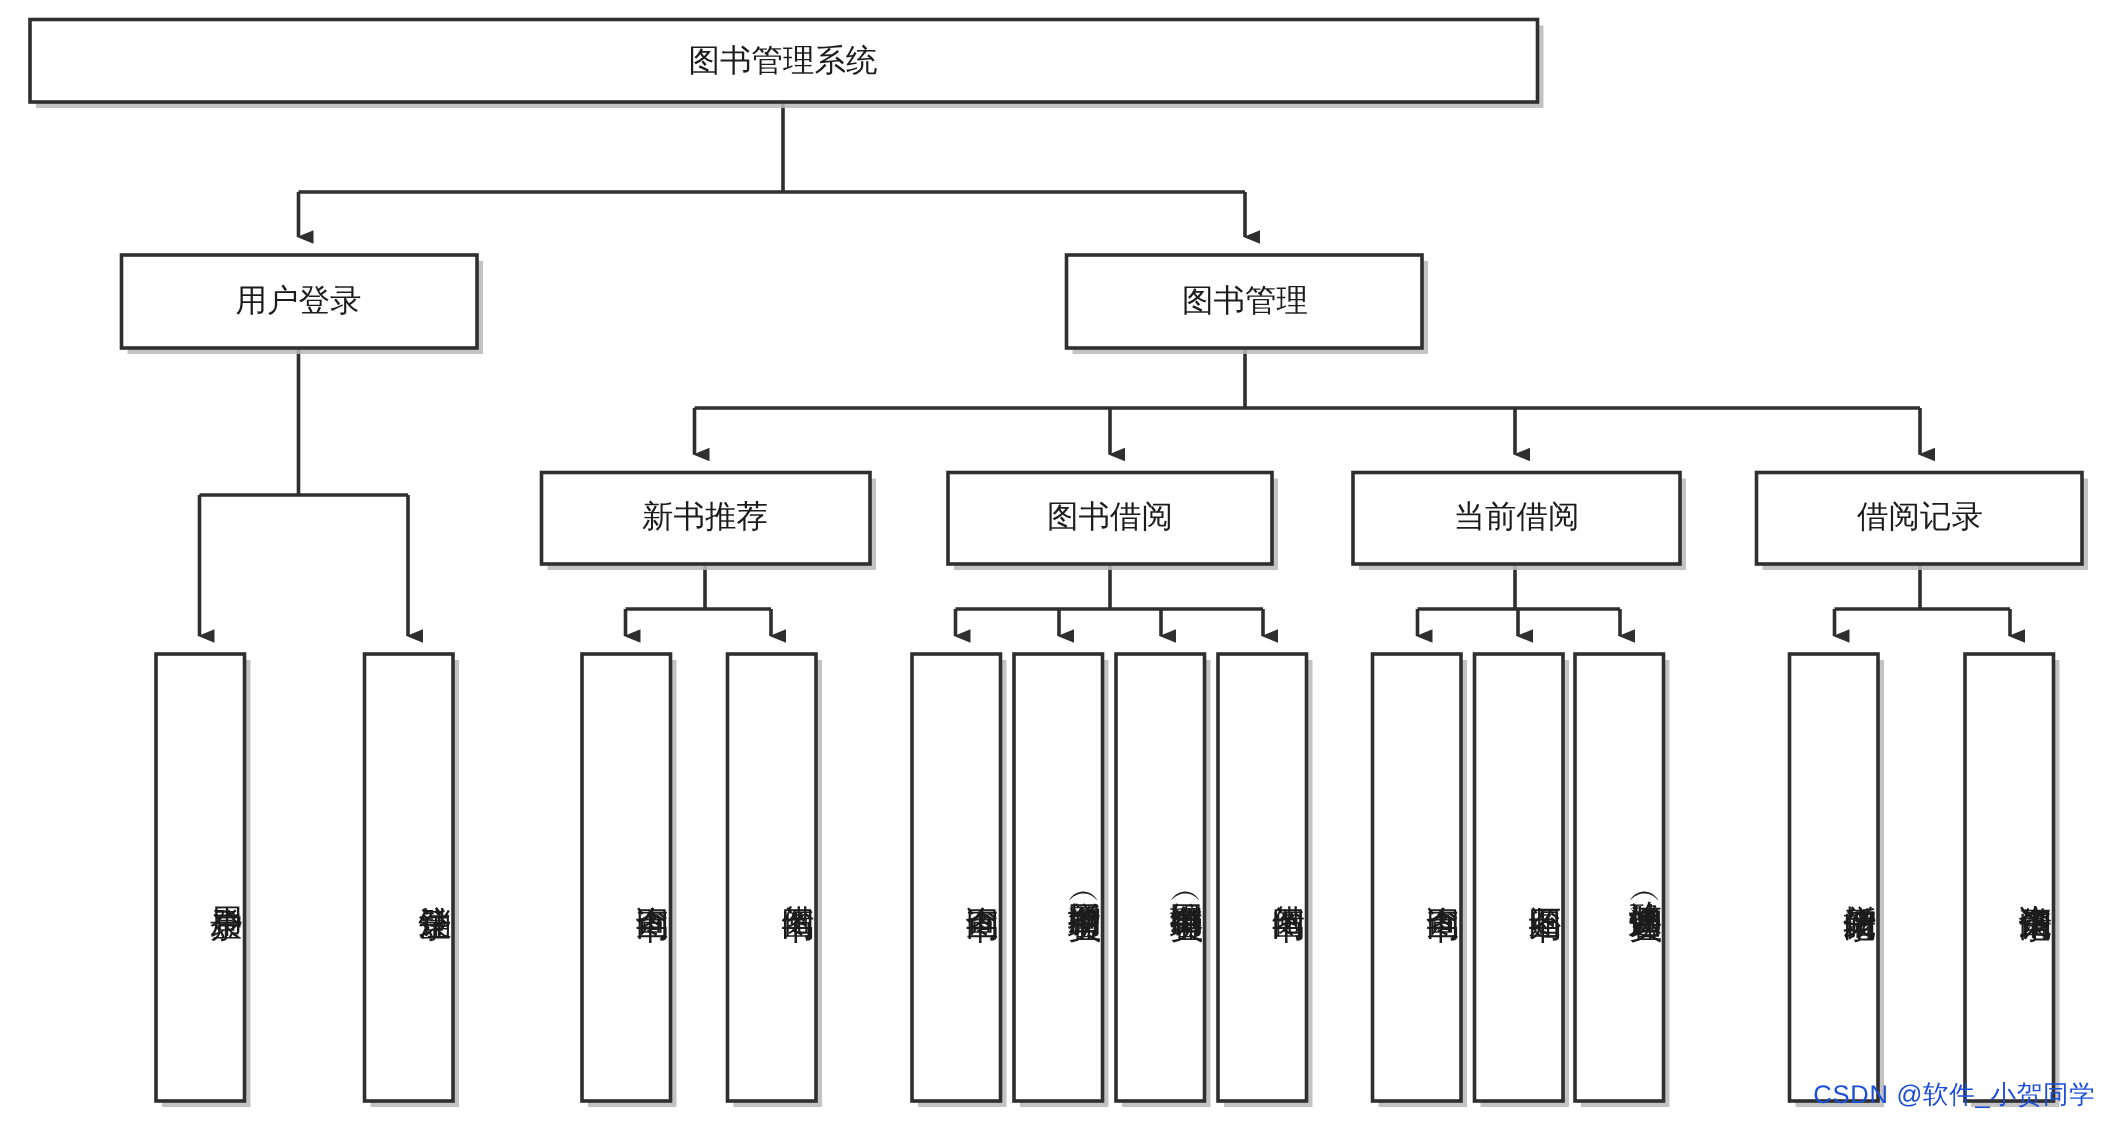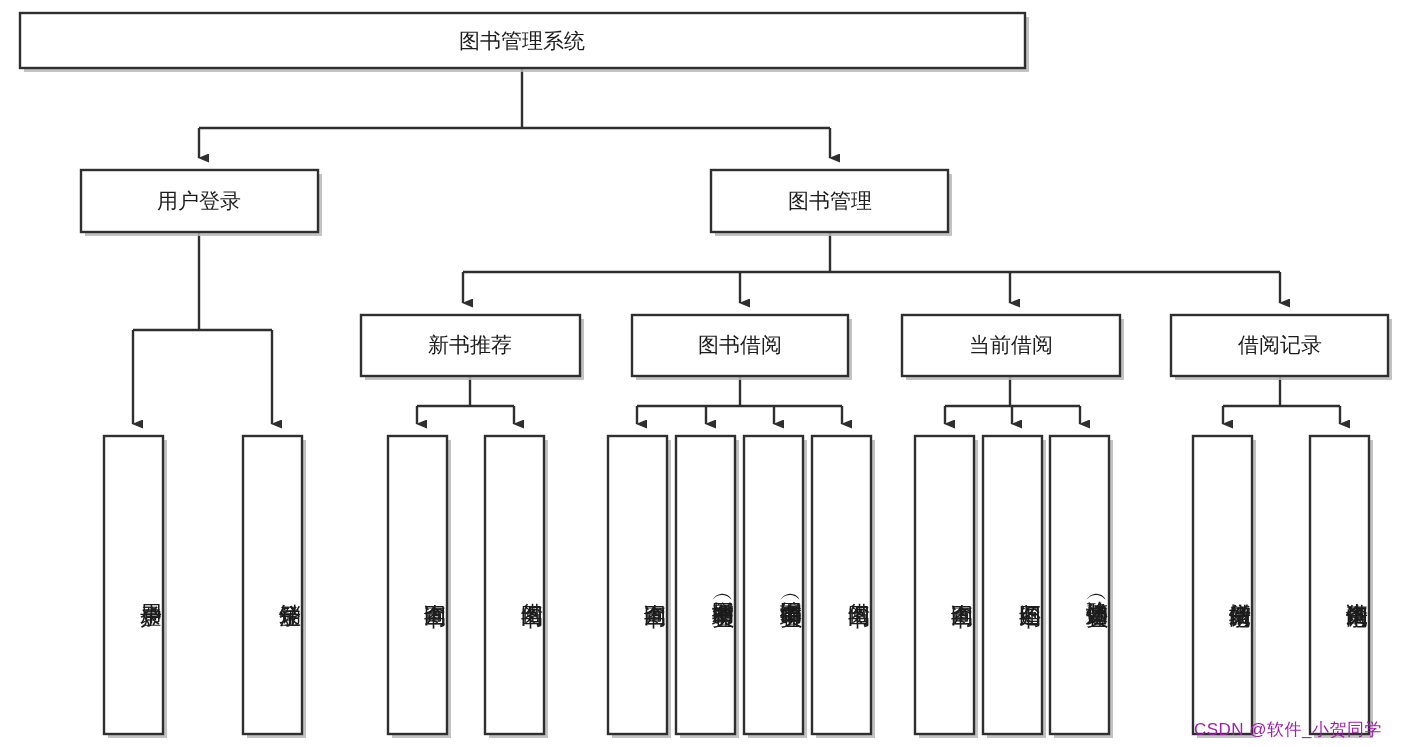--- a/index.html
+++ b/index.html
@@ -63,25 +63,25 @@
     align-items: flex-start;
     justify-content: center;
     pointer-events: none;
   }
   .leaf-box {
     position: absolute;
     box-sizing: border-box;
   }
   .watermark {
     position: absolute;
-    right: 23px;
+    right: 8px;
     bottom: 6px;
     font-family: "Liberation Sans", "DejaVu Sans", sans-serif;
     font-size: 17px;
-    color: #a21caf;
+    color: #1d4ed8;
     white-space: nowrap;
     letter-spacing: 0.5px;
   }
 </style>
 </head>
 <body>
 
 <div id="diagram-root">
 
   <svg id="flow-svg" viewBox="0 0 1405 747">

